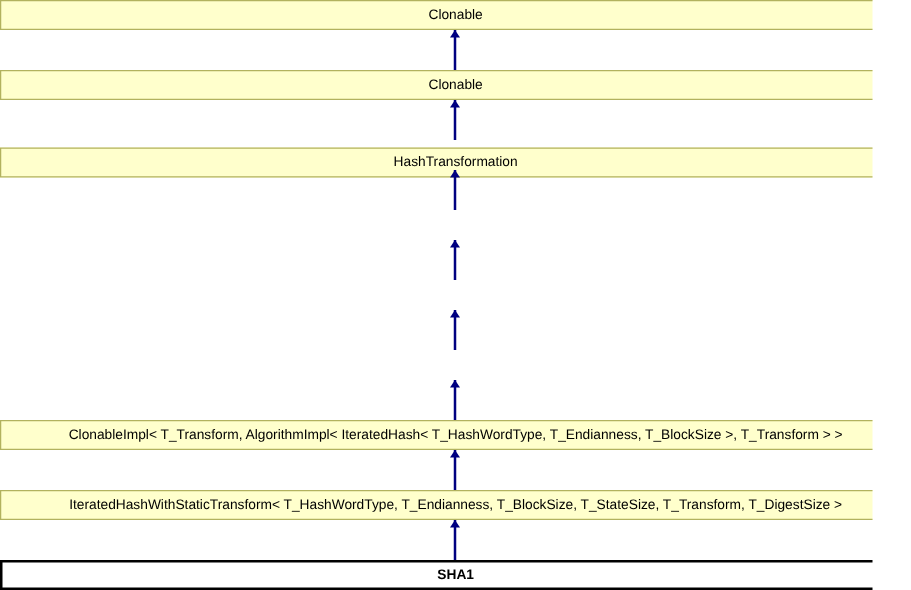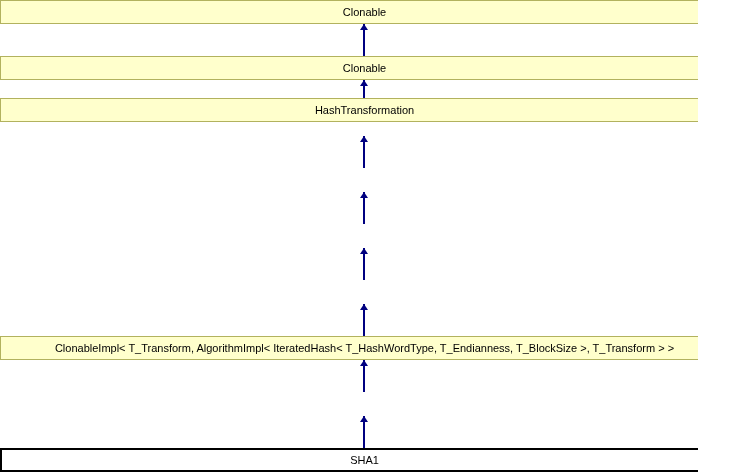--- a/index.html
+++ b/index.html
@@ -33,20 +33,21 @@
     display: flex;
     align-items: center;
     justify-content: center;
     white-space: nowrap;
     cursor: pointer;
   }
   .node.highlight {
     background: var(--highlight_fill);
     border: 2px solid var(--highlight_border);
     cursor: default;
+    font-weight: bold;
   }
   .edge {
     position: absolute;
     left: 363px;
     width: 2px;
     height: 32px;
     background: var(--arrow);
   }
   .edge::before {
     content: "";
@@ -66,35 +67,36 @@
 <div class="diagram">
 
   <div class="node" style="top:0px">Clonable</div>
 
   <div class="edge" style="top:24px"></div>
 
   <div class="node" style="top:56px">Clonable</div>
 
   <div class="edge" style="top:80px"></div>
 
-  <div class="node" style="top:98px">HashTransformation</div>
+  <div class="node" style="top:118px">HashTransformation</div>
 
   <div class="edge" style="top:136px"></div>
 
 
   <div class="edge" style="top:192px"></div>
 
 
   <div class="edge" style="top:248px"></div>
 
 
   <div class="edge" style="top:304px"></div>
 
   <div class="node" style="top:336px">ClonableImpl&lt; T_Transform, AlgorithmImpl&lt; IteratedHash&lt; T_HashWordType, T_Endianness, T_BlockSize &gt;, T_Transform &gt; &gt;</div>
 
   <div class="edge" style="top:360px"></div>
 
+  <div class="node" style="top:392px">IteratedHashWithStaticTransform&lt; T_HashWordType, T_Endianness, T_BlockSize, T_StateSize, T_Transform, T_DigestSize &gt;</div>
 
   <div class="edge" style="top:416px"></div>
 
   <div class="node highlight" style="top:448px">SHA1</div>
 
 </div>
 
 </body></html>

